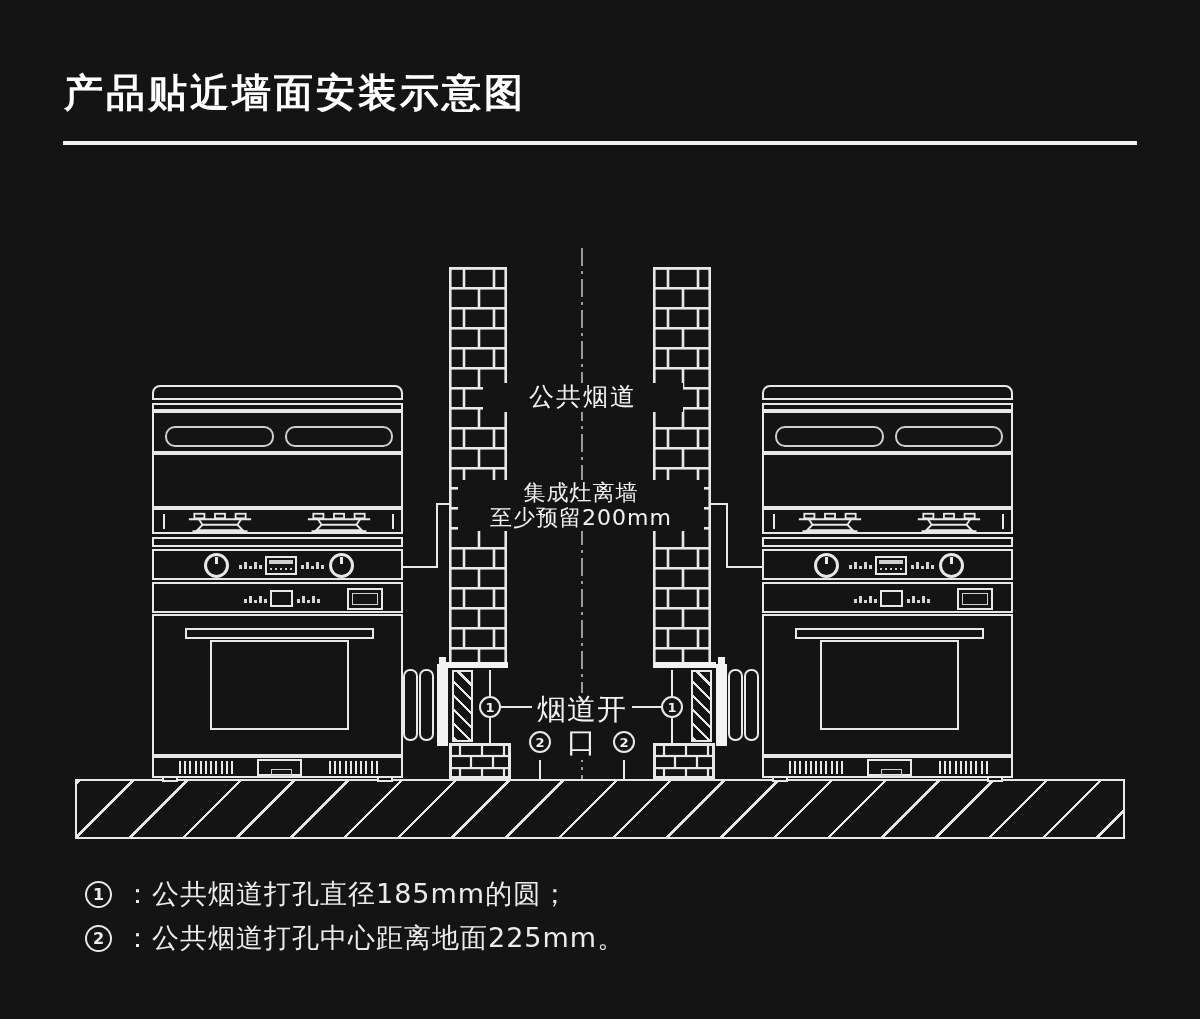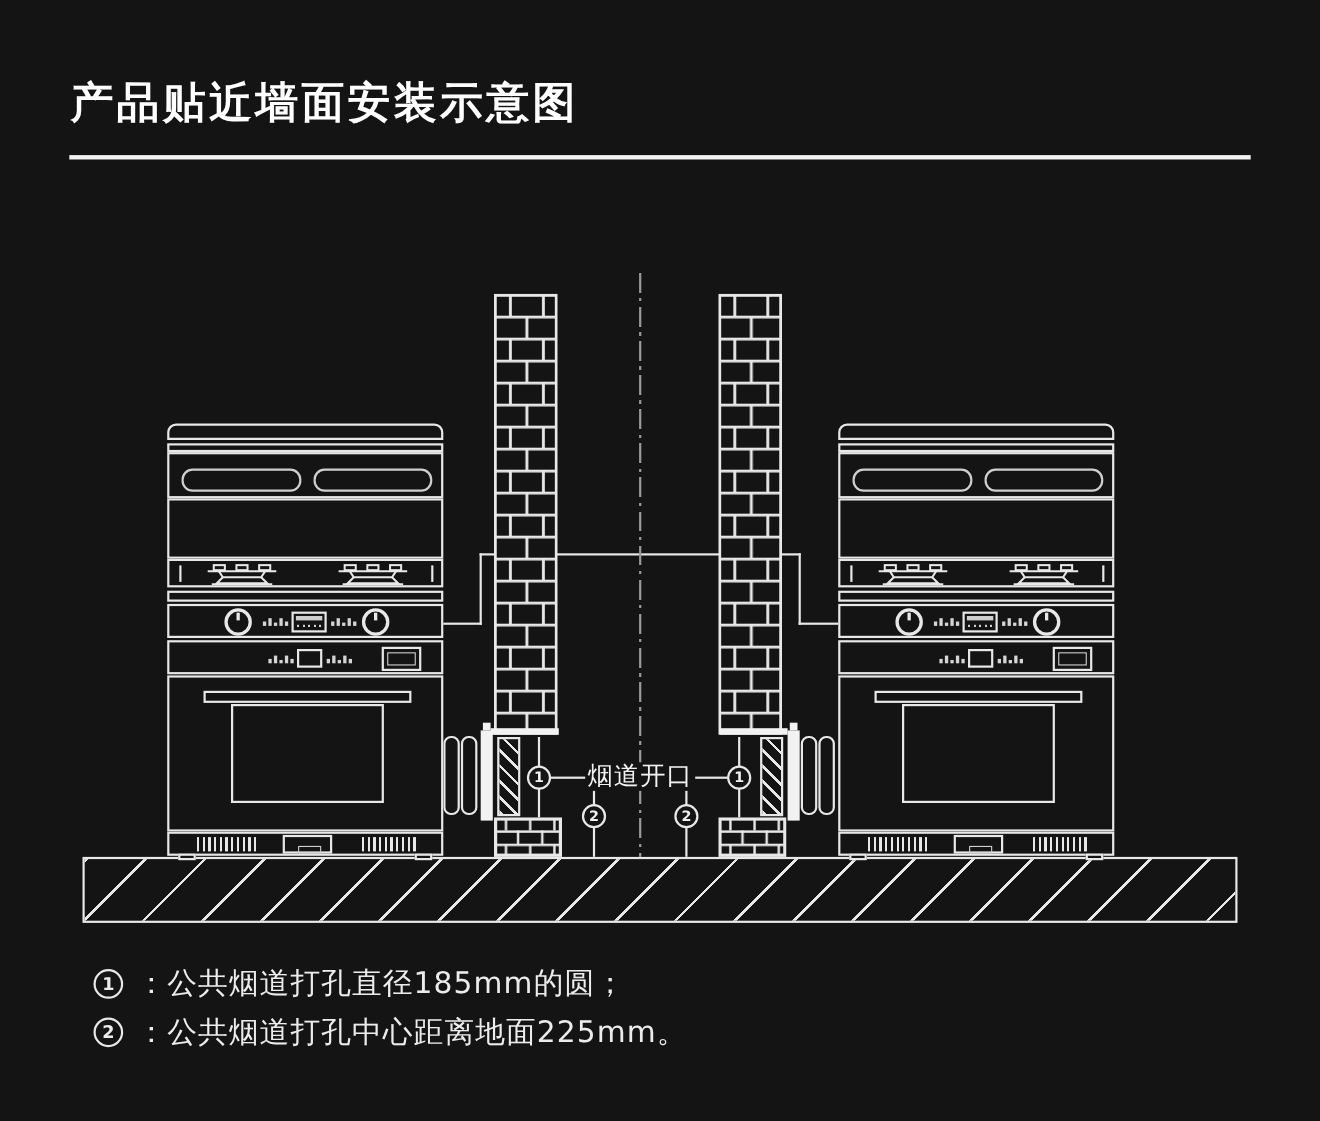--- a/index.html
+++ b/index.html
@@ -35,21 +35,21 @@
      background-color:var(--bg);}
 
   
   .capsule{position:absolute;width:15px;height:72px;border:2px solid var(--line);
      border-radius:7px;background:var(--bg);box-sizing:border-box;z-index:2;}
 
   
   .dlabel{position:absolute;color:#f2f2f2;background:var(--bg);text-align:center;z-index:3;line-height:1.15;}
   .flue-label{left:483px;top:383px;width:200px;font-size:25px;letter-spacing:2px;}
   .clearance-label{left:458px;top:480px;width:246px;font-size:22px;letter-spacing:1px;}
-  .opening-label{left:532px;top:693px;width:100px;font-size:23px;letter-spacing:1px;}
+  .opening-label{left:532px;top:693px;width:100px;font-size:29px;letter-spacing:1px;}
 
   
   .dmark{position:absolute;width:22px;height:22px;border-radius:50%;border:2px solid var(--line);
      background:var(--bg);color:#f0f0f0;font-size:13px;font-weight:700;display:flex;
      align-items:center;justify-content:center;z-index:4;box-sizing:border-box;}
 
   
   .stove-mount{position:absolute;width:251px;height:398px;z-index:2;}
   .sp{position:absolute;box-sizing:border-box;border:2px solid var(--line);background:var(--bg);}
   .hood-top{left:0;top:0;width:251px;height:15px;border-radius:8px 8px 0 0;}
@@ -175,20 +175,25 @@
     <div class="ln" style="left:500px;top:706px;width:33px;height:2px;"></div>
     <div class="ln" style="left:630px;top:706px;width:32px;height:2px;"></div>
     <div class="dmark" style="left:479px;top:696px;">1</div>
     <div class="dmark" style="left:661px;top:696px;">1</div>
 
     <div class="ln" style="left:539px;top:708px;width:2px;height:71px;"></div>
     <div class="ln" style="left:623px;top:708px;width:2px;height:71px;"></div>
     <div class="dmark" style="left:529px;top:731px;">2</div>
     <div class="dmark" style="left:613px;top:731px;">2</div>
 
+    <div class="dlabel flue-label">公共烟道</div>
+    <div class="dlabel clearance-label">
+      <div>集成灶离墙</div>
+      <div>至少预留200mm</div>
+    </div>
     <div class="dlabel opening-label">烟道开口</div>
 
     <div class="stove-mount" id="stove-left" style="left:152px;top:385px;">
   <div class="sp hood-top"></div>
   <div class="sp hood-band"></div>
   <div class="sp vent-panel">
     <div class="pill p1"></div>
     <div class="pill p2"></div>
   </div>
   <div class="sp hood-body"></div>

